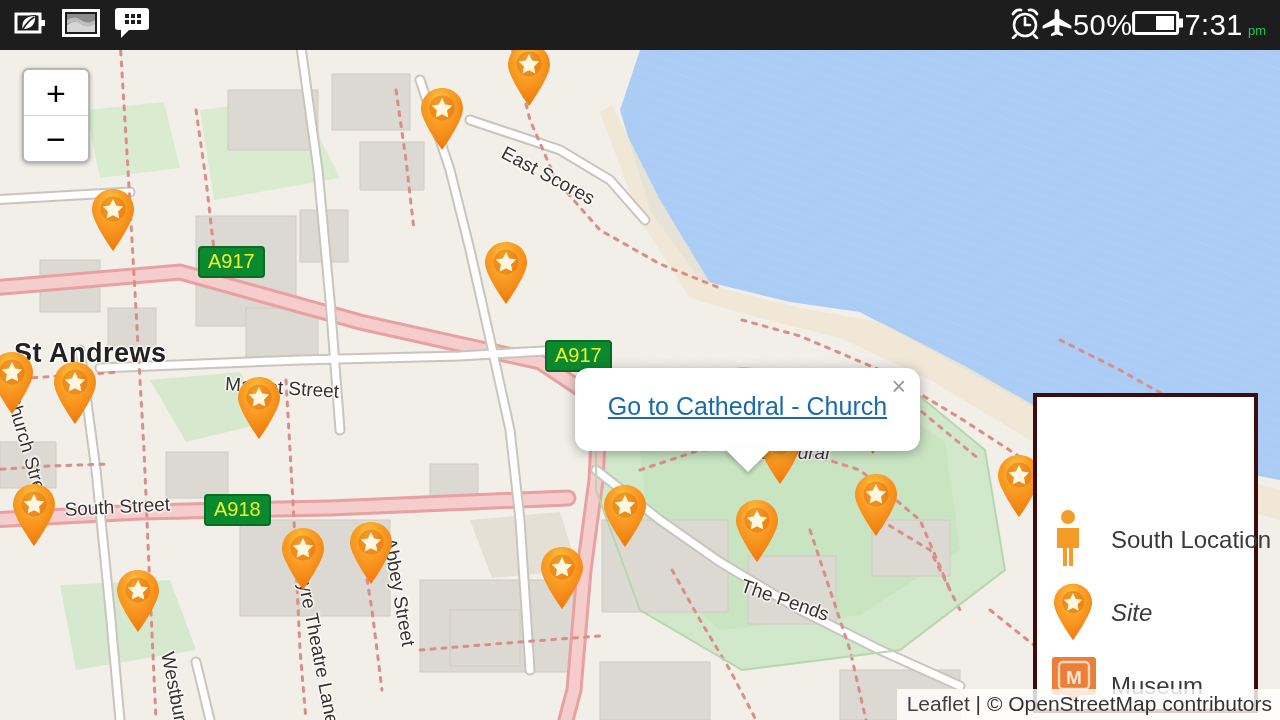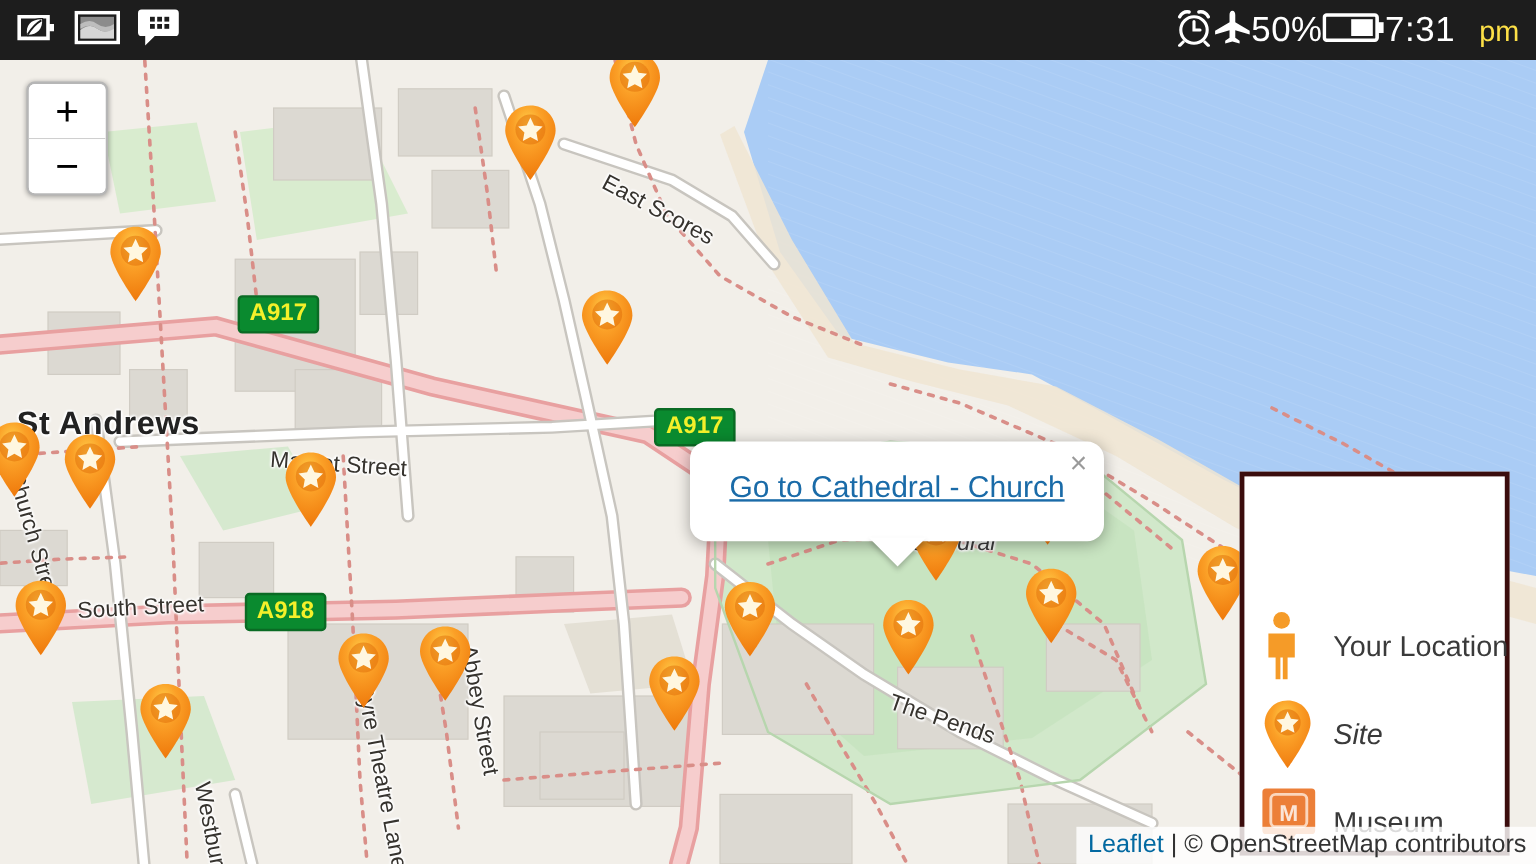--- a/index.html
+++ b/index.html
@@ -16,21 +16,21 @@
     position: absolute; top: 0; left: 0;
     width: 1280px; height: 50px;
     background: #1d1d1d;
     display: flex; align-items: center;
     z-index: 400;
   }
   #status-left { display: flex; align-items: center; gap: 14px; padding-left: 14px; }
   #status-right { margin-left: auto; display: flex; align-items: center; gap: 0; padding-right: 14px; }
   .sicon { display: block; }
   .status-text { color: #fff; font-size: 29px; letter-spacing: .5px; }
-  .status-ampm { color: #fde047; font-size: 24px; margin-left: 20px; }
+  .status-ampm { color: #22c55e; font-size: 13px; margin-left: 5px; }
   #clock-wrap { display: flex; align-items: baseline; }
 
   
   #map {
     position: absolute; top: 50px; left: 0;
     width: 1280px; height: 670px;
     background: #f2efe9;
     overflow: hidden;
   }
   #map-canvas { position: absolute; inset: 0; }
@@ -46,21 +46,21 @@
   .place-label { font-size: 27px; font-weight: bold; color: #222; letter-spacing: .5px; }
   .street-label { font-size: 19px; color: #36332e; }
   .area-label { font-size: 19px; color: #3b3b3b; font-style: italic; }
 
   .shield {
     position: absolute;
     background: #0a8a2f;
     border: 2px solid #0a6b24;
     border-radius: 4px;
     color: #f4f02a;
-    font-size: 20px; font-weight: bold;
+    font-size: 20px; font-weight: normal;
     padding: 1px 8px 3px 8px;
     line-height: 24px;
   }
 
   
   #zoom-control {
     position: absolute; top: 18px; left: 22px;
     width: 64px;
     background: #fff;
     border: 2px solid #b6b6b6;
@@ -146,21 +146,21 @@
   
   #attribution {
     position: absolute;
     right: 0; bottom: 0;
     background: rgba(255,255,255,.82);
     padding: 3px 8px 4px 10px;
     font-size: 21px;
     color: #333;
     z-index: 290;
   }
-  #attr-leaflet { color: #0369a1; cursor: pointer; }
+  #attr-leaflet { color: #404040; cursor: pointer; }
 </style>
 </head>
 <body>
 
 <div id="screen">
 
   <div id="statusbar">
     <div id="status-left">
       <span class="sicon">
         <svg width="34" height="26" viewBox="0 0 34 26">
@@ -456,21 +456,21 @@
 
     <div id="legend">
 
       <div class="legend-row" id="legend-row-0">
         <span class="legend-icon">
           <svg width="34" height="58" viewBox="0 0 34 58">
             <circle cx="17" cy="8" r="7" fill="#f59b28"></circle>
             <path d="M6 19 h22 v20 h-6 v18 h-4 v-18 h-2 v18 h-4 v-18 h-6 z" fill="#f59b28"></path>
           </svg>
         </span>
-        <span class="legend-label">Your Location</span>
+        <span class="legend-label">South Location</span>
       </div>
 
       <div class="legend-row" id="legend-row-1">
         <span class="legend-icon">
           <svg width="44" height="60" viewBox="0 0 48 66">
             <defs>
               <radialGradient id="pinGradL" cx="45%" cy="28%" r="72%">
                 <stop offset="0%" stop-color="#ffd24d"></stop>
                 <stop offset="42%" stop-color="#fba027"></stop>
                 <stop offset="100%" stop-color="#f07c10"></stop>

